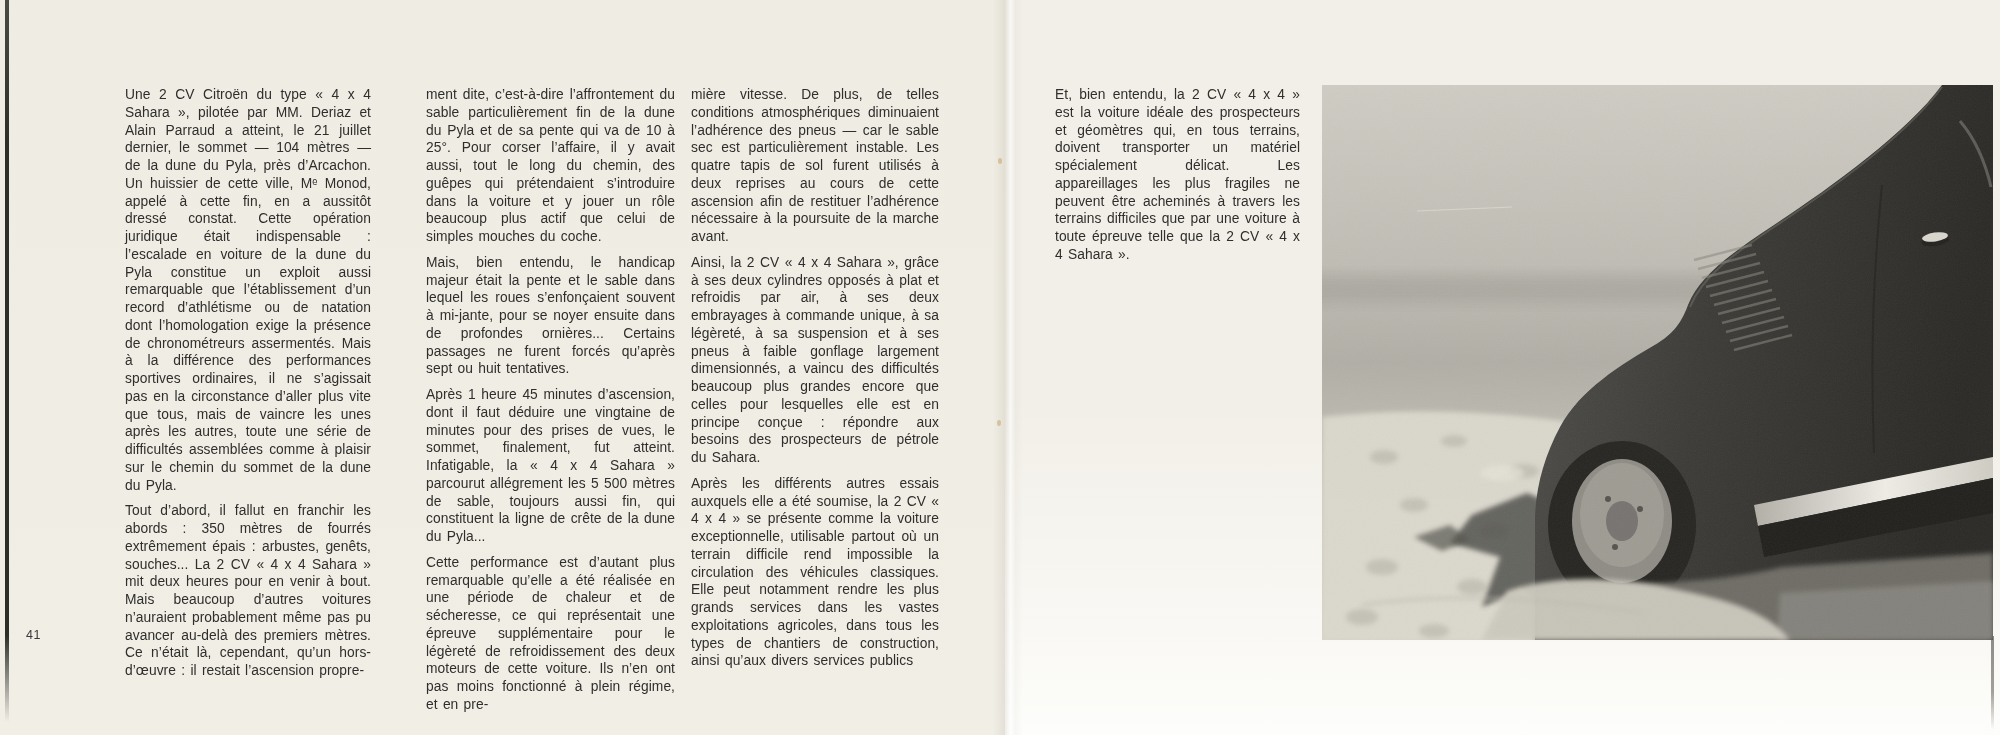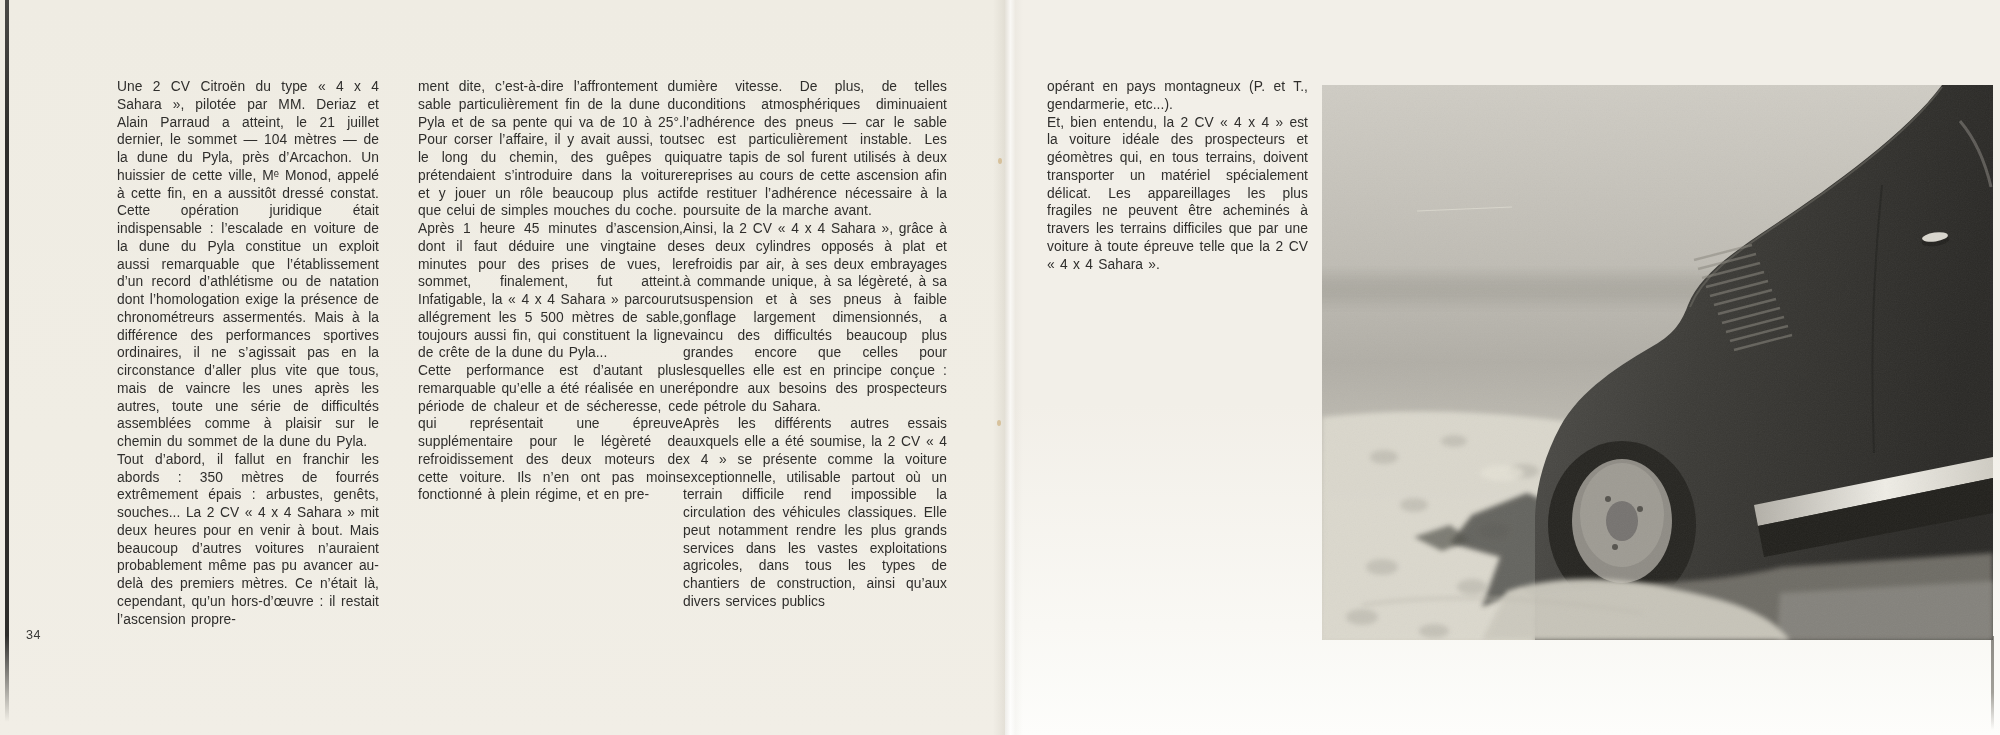--- a/index.html
+++ b/index.html
@@ -34,21 +34,21 @@
   .pagenum{
     position:absolute;left:26px;top:628px;
     font-size:12.5px;color:#3a3937;letter-spacing:.5px;
   }
   .col{
     position:absolute;top:78px;
     font-size:13.8px;line-height:17.75px;color:#2f2e2c;
     text-align:justify;word-spacing:1.4px;letter-spacing:.05px;
     hyphens:auto;-webkit-hyphens:auto;
   }
-  .col p{margin:0;}
+  .col p{margin:8px;}
   .c1{left:117px;width:262px;}
   .c2{left:418px;width:265px;}
   .c3{left:683px;width:264px;}
   .c4{left:1047px;width:261px;}
   
   .photo{
     position:absolute;left:1322px;top:85px;width:671px;height:555px;margin:0;
   }
   .photo svg{display:block;width:100%;height:100%;}
 </style>
@@ -57,39 +57,39 @@
 
 <div class="spread">
 
   <div class="page-right"></div>
   <div class="gutter"></div>
   <div class="speck s1"></div>
   <div class="speck s2"></div>
   <div class="edge-left"></div>
   <div class="edge-right"></div>
 
-  <div class="pagenum">34</div>
+  <div class="pagenum">41</div>
 
   <main>
     <section class="col c1" lang="fr">
       <p>Une 2 CV Citroën du type « 4 x 4 Sahara », pilotée par MM. Deriaz et Alain Parraud a atteint, le 21 juillet dernier, le sommet — 104 mètres — de la dune du Pyla, près d’Arcachon. Un huissier de cette ville, Mᵉ Monod, appelé à cette fin, en a aussitôt dressé constat. Cette opération juridique était indispensable : l’escalade en voiture de la dune du Pyla constitue un exploit aussi remarquable que l’établissement d’un record d’athlétisme ou de natation dont l’homologation exige la présence de chronométreurs assermentés. Mais à la différence des performances sportives ordinaires, il ne s’agissait pas en la circonstance d’aller plus vite que tous, mais de vaincre les unes après les autres, toute une série de difficultés assemblées comme à plaisir sur le chemin du sommet de la dune du Pyla.</p>
       <p>Tout d’abord, il fallut en franchir les abords : 350 mètres de fourrés extrêmement épais : arbustes, genêts, souches... La 2 CV « 4 x 4 Sahara » mit deux heures pour en venir à bout. Mais beaucoup d’autres voitures n’auraient probablement même pas pu avancer au-delà des premiers mètres. Ce n’était là, cependant, qu’un hors-d’œuvre : il restait l’ascension propre-</p>
     </section>
     <section class="col c2" lang="fr">
       <p>ment dite, c’est-à-dire l’affrontement du sable particulièrement fin de la dune du Pyla et de sa pente qui va de 10 à 25°. Pour corser l’affaire, il y avait aussi, tout le long du chemin, des guêpes qui prétendaient s’introduire dans la voiture et y jouer un rôle beaucoup plus actif que celui de simples mouches du coche.</p>
+      <p>Mais, bien entendu, le handicap majeur était la pente et le sable dans lequel les roues s’enfonçaient souvent à mi-jante, pour se noyer ensuite dans de profondes ornières... Certains passages ne furent forcés qu’après sept ou huit tentatives.</p>
       <p>Après 1 heure 45 minutes d’ascension, dont il faut déduire une vingtaine de minutes pour des prises de vues, le sommet, finalement, fut atteint. Infatigable, la « 4 x 4 Sahara » parcourut allégrement les 5 500 mètres de sable, toujours aussi fin, qui constituent la ligne de crête de la dune du Pyla...</p>
       <p>Cette performance est d’autant plus remarquable qu’elle a été réalisée en une période de chaleur et de sécheresse, ce qui représentait une épreuve supplémentaire pour le légèreté de refroidissement des deux moteurs de cette voiture. Ils n’en ont pas moins fonctionné à plein régime, et en pre-</p>
     </section>
     <section class="col c3" lang="fr">
       <p>mière vitesse. De plus, de telles conditions atmosphériques diminuaient l’adhérence des pneus — car le sable sec est particulièrement instable. Les quatre tapis de sol furent utilisés à deux reprises au cours de cette ascension afin de restituer l’adhérence nécessaire à la poursuite de la marche avant.</p>
       <p>Ainsi, la 2 CV « 4 x 4 Sahara », grâce à ses deux cylindres opposés à plat et refroidis par air, à ses deux embrayages à commande unique, à sa légèreté, à sa suspension et à ses pneus à faible gonflage largement dimensionnés, a vaincu des difficultés beaucoup plus grandes encore que celles pour lesquelles elle est en principe conçue : répondre aux besoins des prospecteurs de pétrole du Sahara.</p>
       <p>Après les différents autres essais auxquels elle a été soumise, la 2 CV « 4 x 4 » se présente comme la voiture exceptionnelle, utilisable partout où un terrain difficile rend impossible la circulation des véhicules classiques. Elle peut notamment rendre les plus grands services dans les vastes exploitations agricoles, dans tous les types de chantiers de construction, ainsi qu’aux divers services publics</p>
     </section>
     <section class="col c4" lang="fr">
-      <p>opérant en pays montagneux (P. et T., gendarmerie, etc...).</p>
       <p>Et, bien entendu, la 2 CV « 4 x 4 » est la voiture idéale des prospecteurs et géomètres qui, en tous terrains, doivent transporter un matériel spécialement délicat. Les appareillages les plus fragiles ne peuvent être acheminés à travers les terrains difficiles que par une voiture à toute épreuve telle que la 2 CV « 4 x 4 Sahara ».</p>
     </section>
   </main>
 
   <figure class="photo">
     <svg viewBox="0 0 671 555" preserveAspectRatio="none">
       <defs>
         <linearGradient id="bg" x1="0" y1="0" x2="0" y2="1">
           <stop offset="0" stop-color="#cfccc4"></stop>
           <stop offset="0.33" stop-color="#bfbcb4"></stop>

